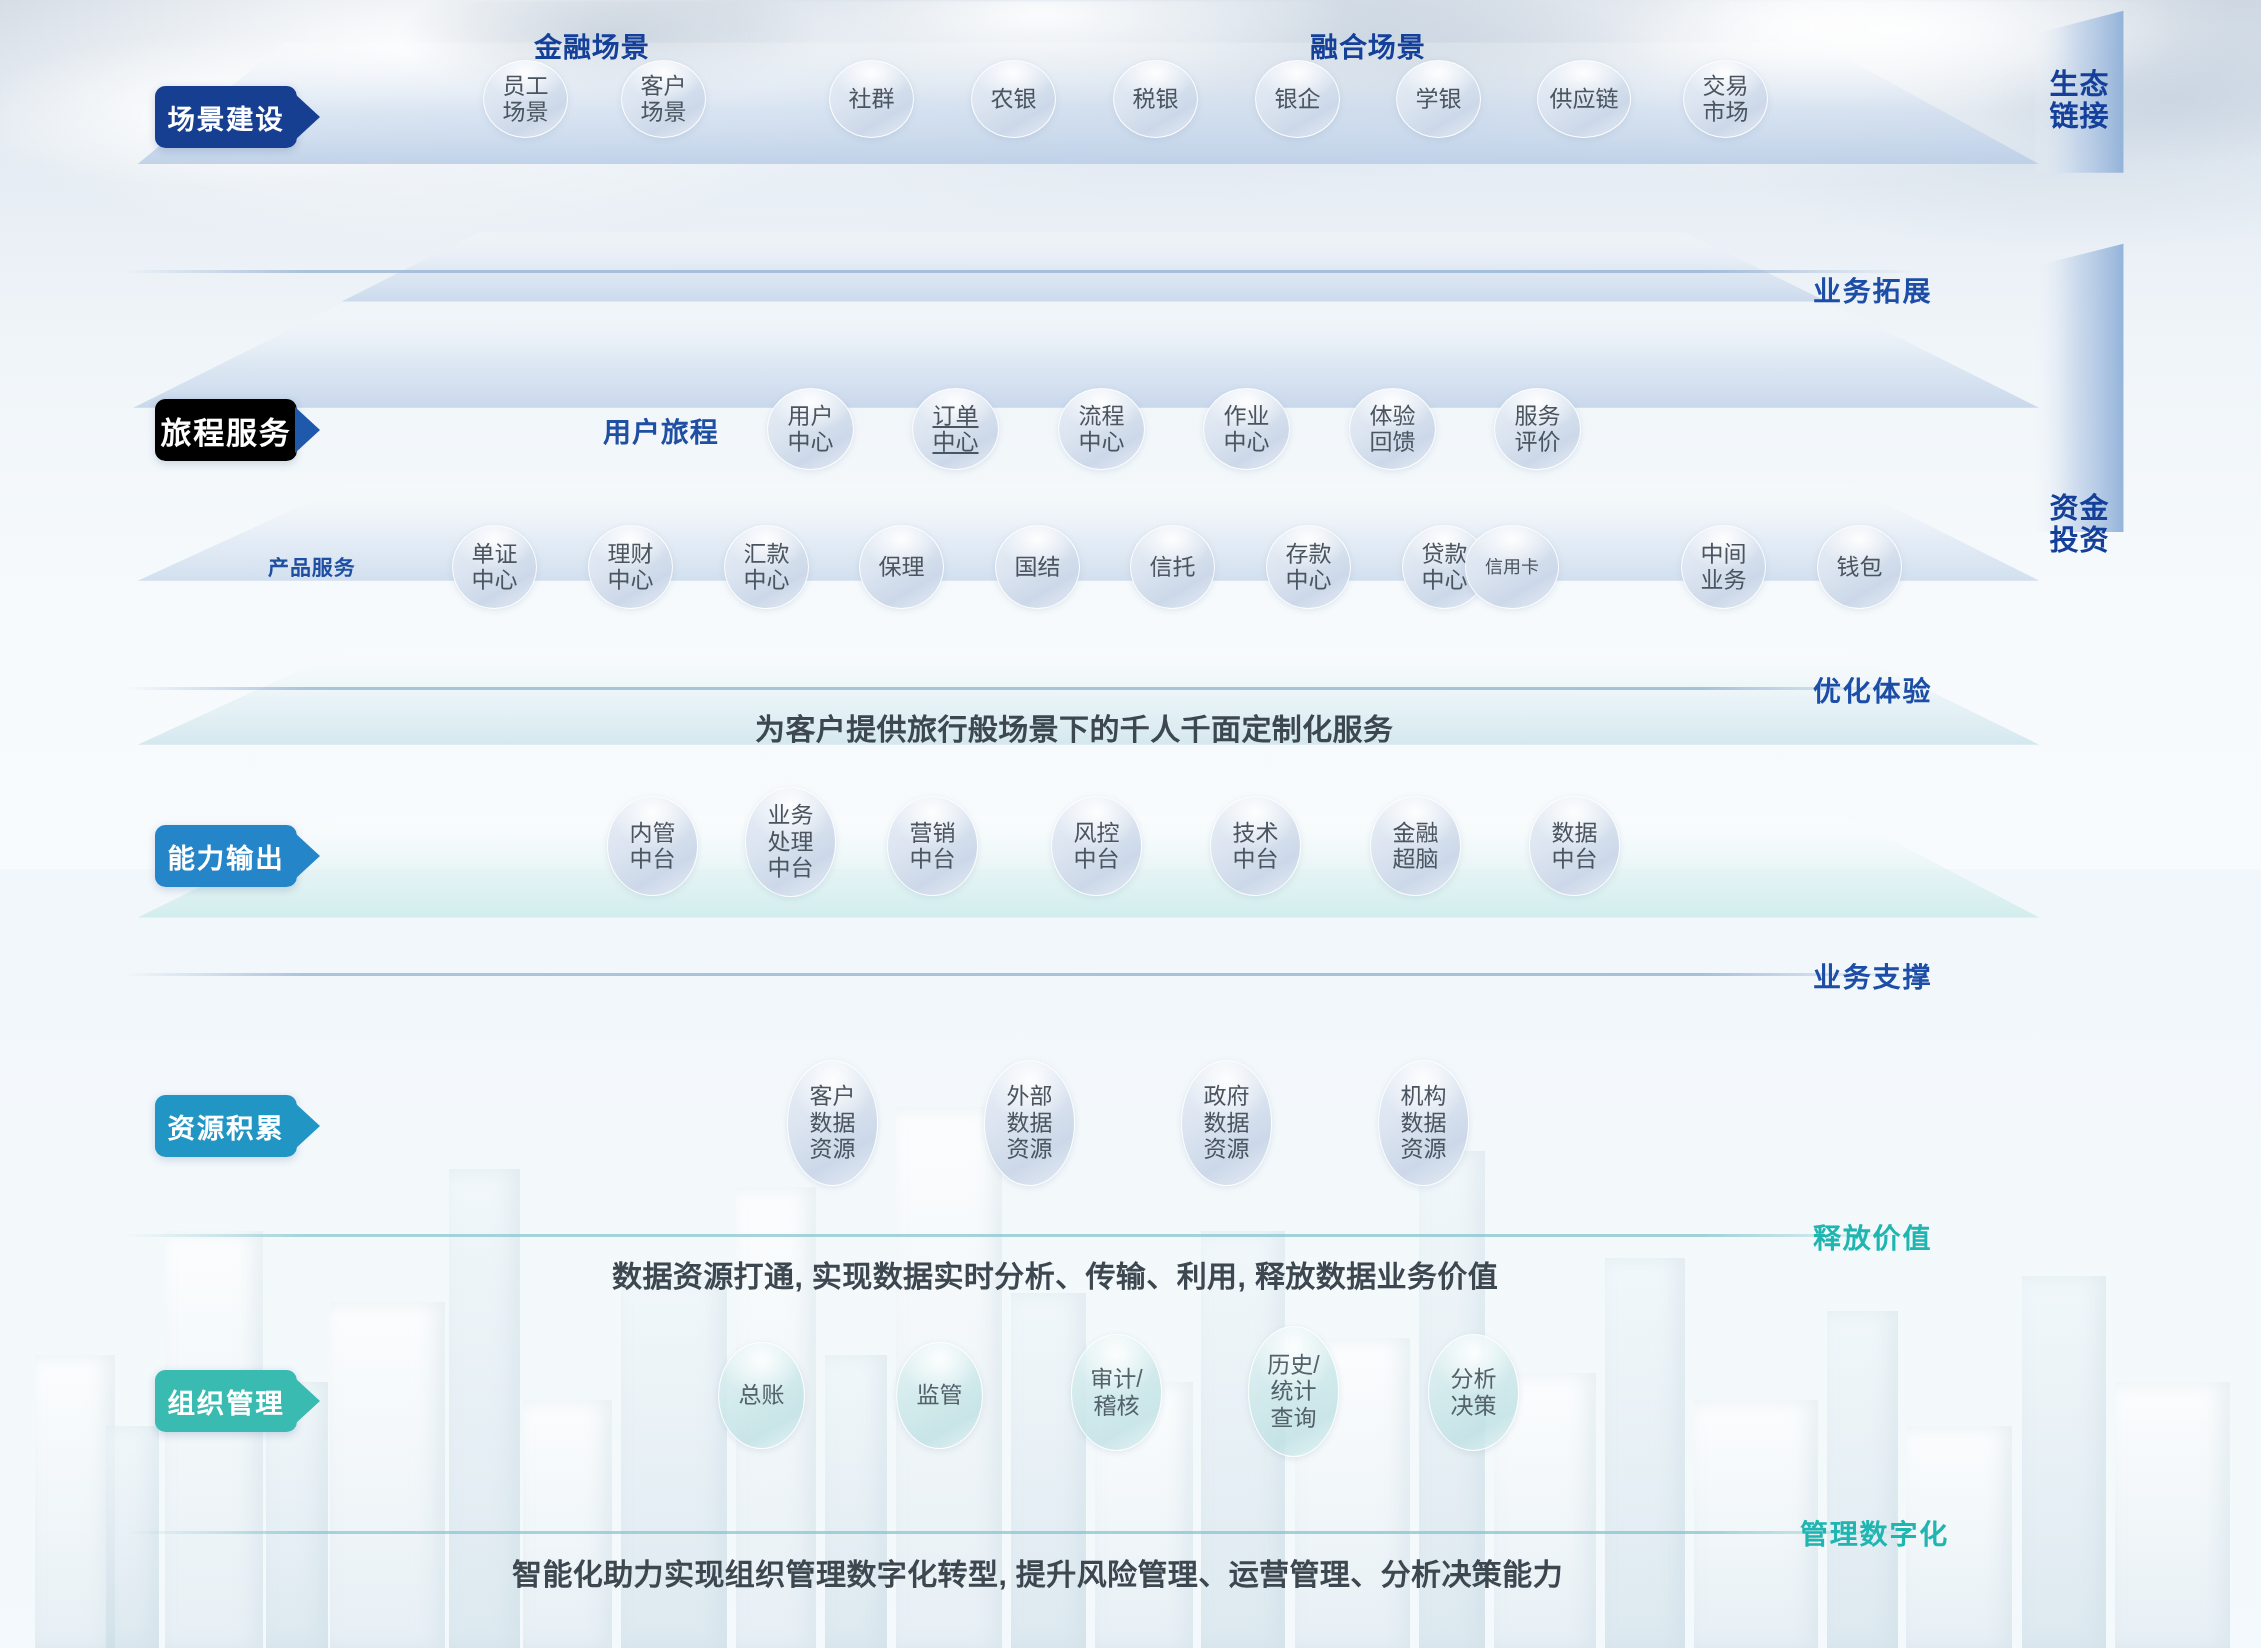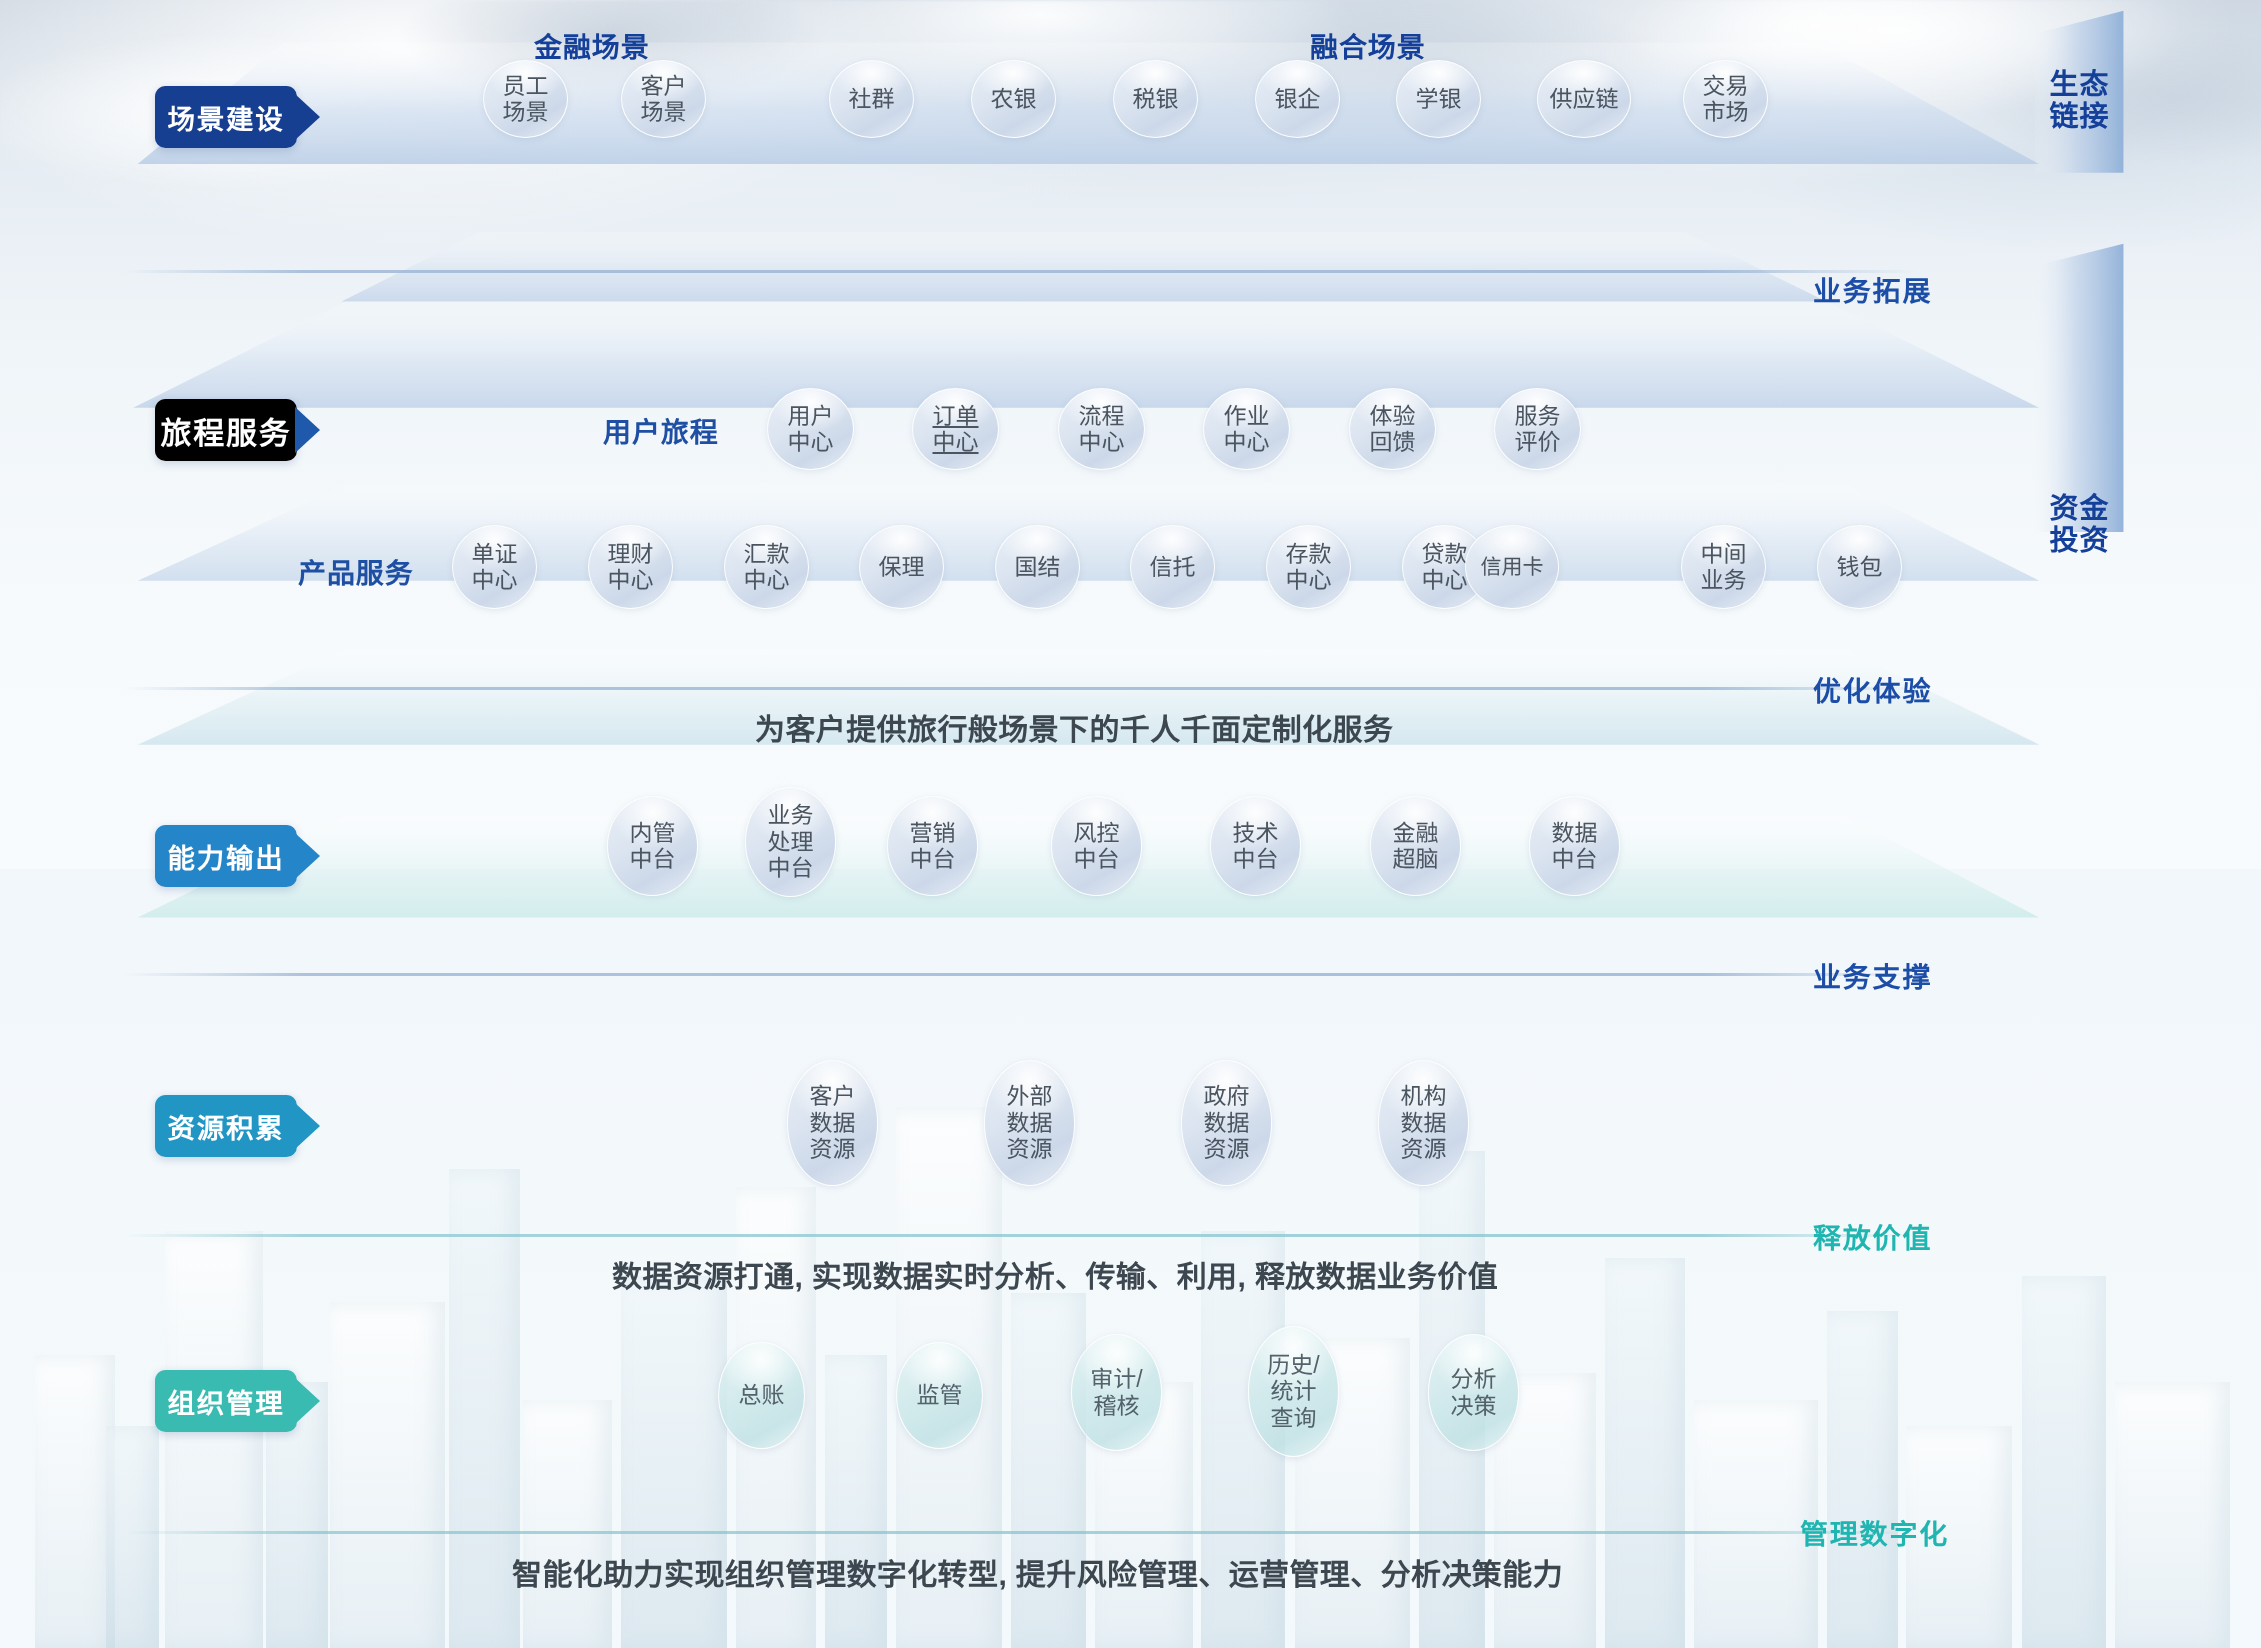--- a/index.html
+++ b/index.html
@@ -276,21 +276,21 @@
   </div>
   <div class="node blue" style="left:1349px;top:388px;width:85px;height:80px;font-size:23px;">
     <span style="white-space:pre-line;">体验
 回馈</span>
   </div>
   <div class="node blue" style="left:1494px;top:388px;width:85px;height:80px;font-size:23px;">
     <span style="white-space:pre-line;">服务
 评价</span>
   </div>
 
-  <div class="grp-cap" style="left:298px;top:551px;font-size:28px;">产品服务</div>
+  <div class="grp-cap" style="left:268px;top:551px;font-size:21px;">产品服务</div>
 
   <div class="node blue" style="left:452px;top:525px;width:83px;height:82px;font-size:23px;">
     <span style="white-space:pre-line;">单证
 中心</span>
   </div>
   <div class="node blue" style="left:588px;top:525px;width:83px;height:82px;font-size:23px;">
     <span style="white-space:pre-line;">理财
 中心</span>
   </div>
   <div class="node blue" style="left:724px;top:525px;width:83px;height:82px;font-size:23px;">
@@ -307,21 +307,21 @@
     <span style="white-space:pre-line;">信托</span>
   </div>
   <div class="node blue" style="left:1266px;top:525px;width:83px;height:82px;font-size:23px;">
     <span style="white-space:pre-line;">存款
 中心</span>
   </div>
   <div class="node blue" style="left:1402px;top:525px;width:83px;height:82px;font-size:23px;">
     <span style="white-space:pre-line;">贷款
 中心</span>
   </div>
-  <div class="node blue" style="left:1465px;top:525px;width:92px;height:82px;font-size:21px;">
+  <div class="node blue" style="left:1465px;top:525px;width:92px;height:82px;font-size:18px;">
     <span style="white-space:pre-line;">信用卡</span>
   </div>
   <div class="node blue" style="left:1681px;top:525px;width:83px;height:82px;font-size:23px;">
     <span style="white-space:pre-line;">中间
 业务</span>
   </div>
   <div class="node blue" style="left:1817px;top:525px;width:83px;height:82px;font-size:23px;">
     <span style="white-space:pre-line;">钱包</span>
   </div>
 

